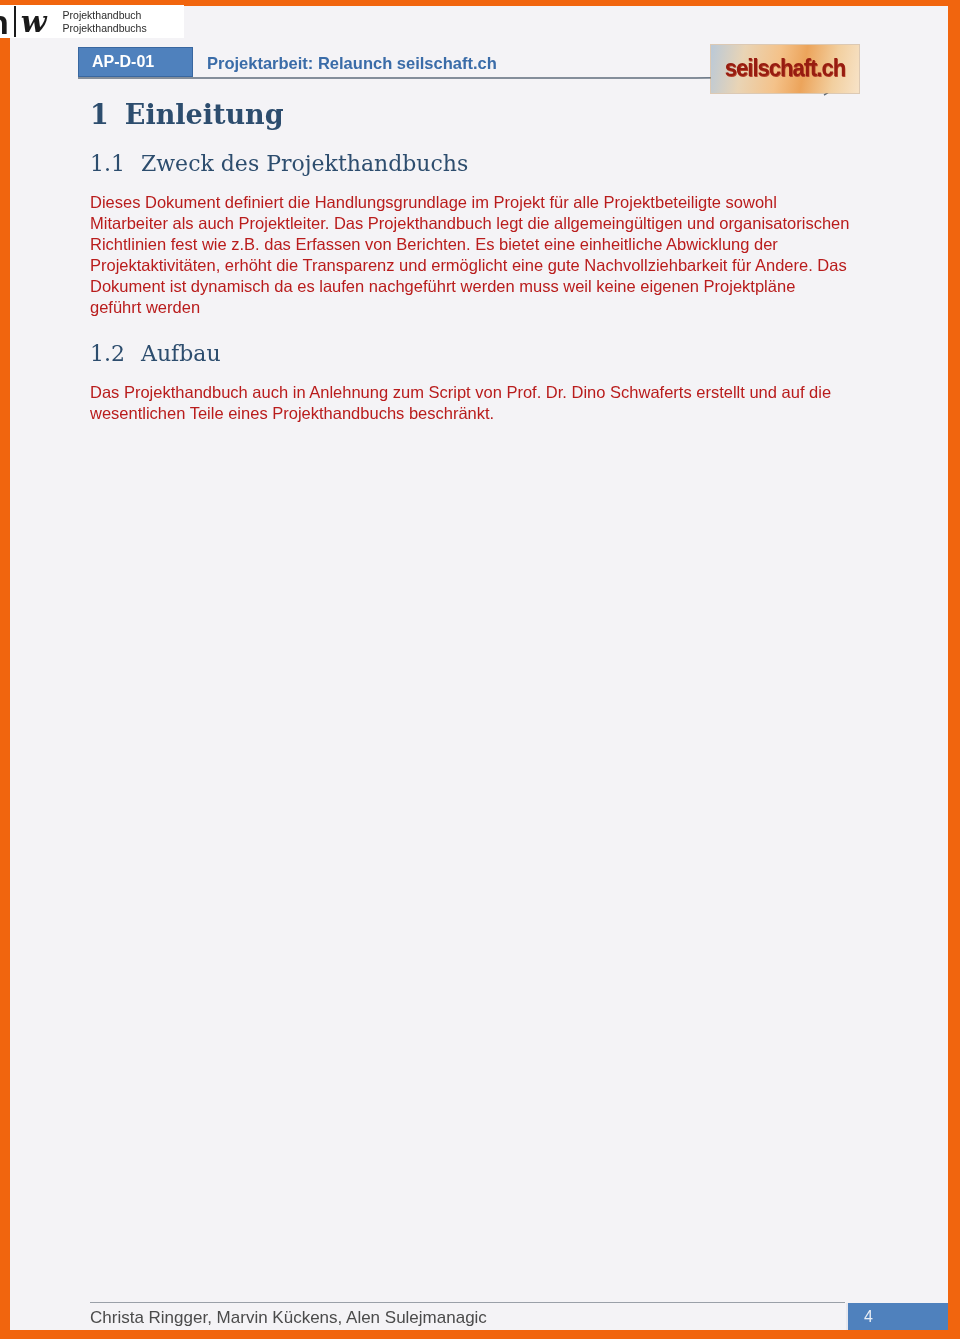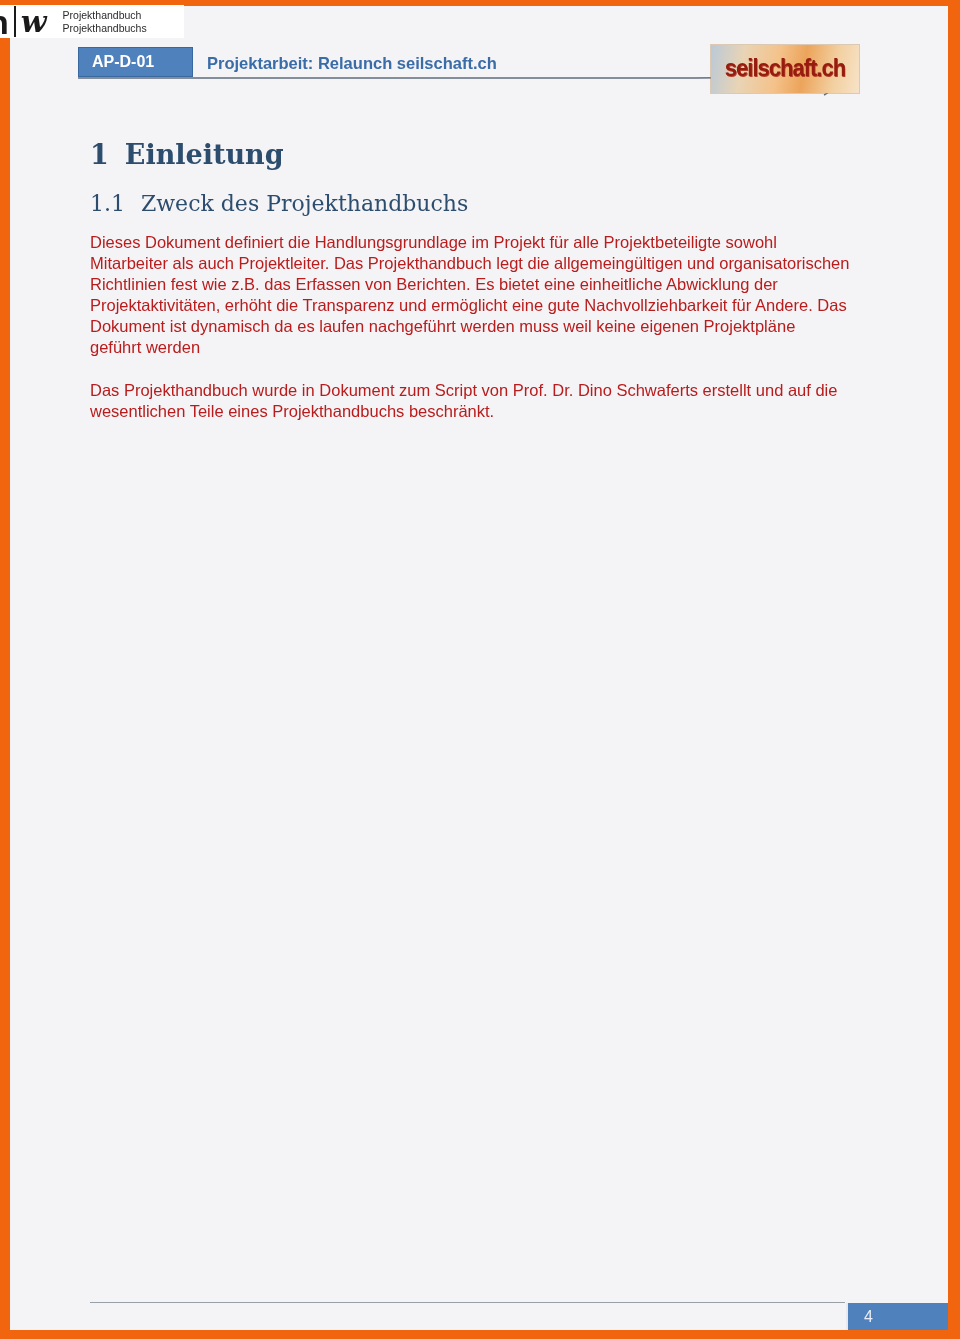--- a/index.html
+++ b/index.html
@@ -58,21 +58,21 @@
     margin-left:16px;
   }
   .seil-logo span{
     font-family:"Liberation Sans",sans-serif; font-weight:bold;
     font-size:22px; letter-spacing:-1px; color:#971c10;
     text-shadow:0.6px 0.6px 0 #b5402a;
     transform:scaleY(1.05);
   }
   
   .main{
-    position:absolute; left:80px; top:92px; width:760px; z-index:1;margin-top:40px;
+    position:absolute; left:80px; top:92px; width:760px; z-index:1;
   }
   h1.h1{
     font-family:"DejaVu Serif", serif; color:#2d4d6e;
     font-size:27px; line-height:34px; font-weight:bold; margin:0 0 18px 0;
   }
   h2.h2{
     font-family:"DejaVu Serif", serif; color:#2d4d6e;
     font-size:22px; line-height:28px; font-weight:normal; margin:0 0 14px 0;
   }
   .num-gap{display:inline-block; width:16px;}
@@ -122,22 +122,24 @@
     </div>
   </div>
 
   <div class="main">
     <h1 class="h1"><span>1</span><span class="num-gap"></span><span>Einleitung</span></h1>
 
     <h2 class="h2"><span>1.1</span><span class="num-gap"></span><span>Zweck des Projekthandbuchs</span></h2>
 
     <p>Dieses Dokument definiert die Handlungsgrundlage im Projekt für alle Projektbeteiligte sowohl Mitarbeiter als auch Projektleiter. Das Projekthandbuch legt die allgemeingültigen und organisatorischen Richtlinien fest wie z.B. das Erfassen von Berichten. Es bietet eine einheitliche Abwicklung der Projektaktivitäten, erhöht die Transparenz und ermöglicht eine gute Nachvollziehbarkeit für Andere. Das Dokument ist dynamisch da es laufen nachgeführt werden muss weil keine eigenen Projektpläne geführt werden</p>
 
+    <h2 class="h2"><span>1.2</span><span class="num-gap"></span><span>Aufbau</span></h2>
 
-    <p>Das Projekthandbuch wurde in Dokument zum Script von Prof. Dr. Dino Schwaferts erstellt und auf die wesentlichen Teile eines Projekthandbuchs beschränkt.</p>
+    <p>Das Projekthandbuch auch in Anlehnung zum Script von Prof. Dr. Dino Schwaferts erstellt und auf die wesentlichen Teile eines Projekthandbuchs beschränkt.</p>
   </div>
 
   <div class="footer-rule"></div>
+  <div class="footer-authors">Christa Ringger, Marvin Kückens, Alen Sulejmanagic</div>
   <div class="page-num-box">
     <span>4</span>
   </div>
 
 </div>
 
 </body></html>

